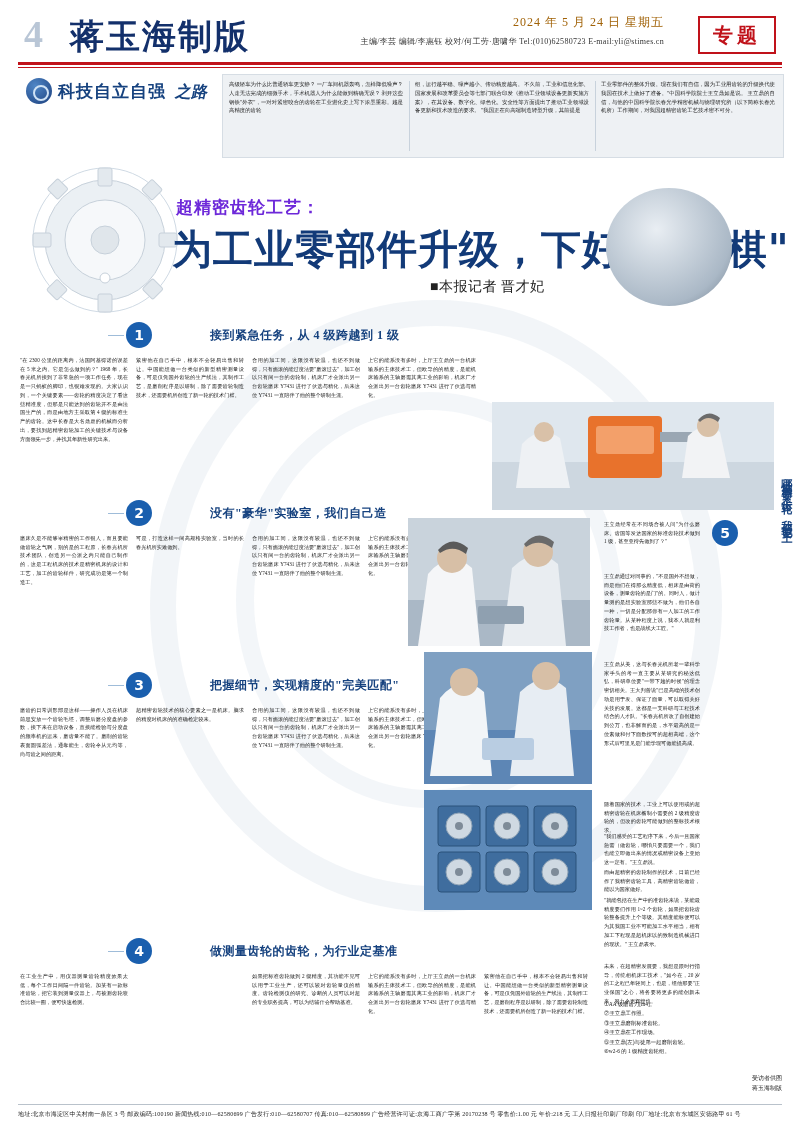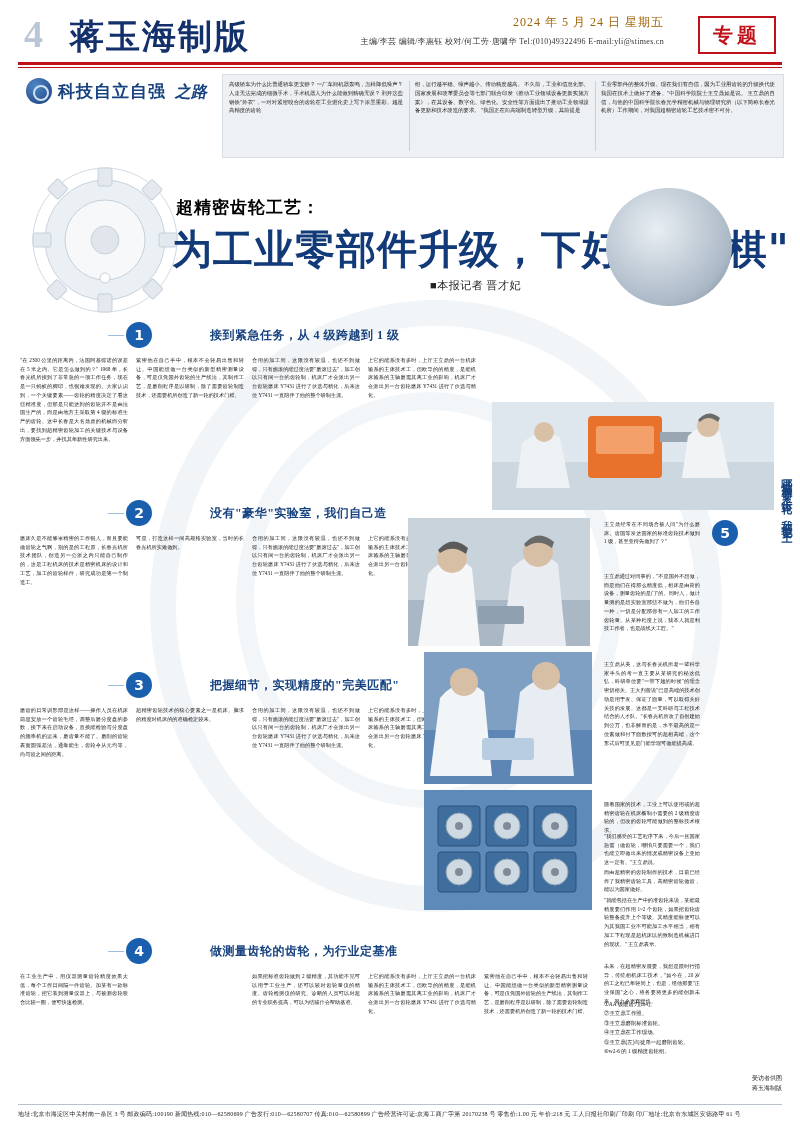--- a/index.html
+++ b/index.html
@@ -34,24 +34,24 @@
 
   
   .leadbox{position:absolute;left:222px;top:74px;width:560px;height:82px;background:#eef1f4;border:1px solid #d6dde4;}
   .leadcol{position:absolute;top:5px;width:174px;font-size:5.4px;line-height:1.62;color:#222;text-align:justify;}
   .leadcol.c1{left:6px;}
   .leadcol.c2{left:192px;}
   .leadcol.c3{left:378px;}
   .leadsep{position:absolute;top:6px;width:1px;height:70px;background:#c8d2dc;}
 
   
-  .kicker{position:absolute;left:176px;top:196px;font-size:17px;font-weight:bold;color:#000000;letter-spacing:1px;text-align:right;}
+  .kicker{position:absolute;left:176px;top:196px;font-size:17px;font-weight:bold;color:#6d28d9;letter-spacing:1px;text-align:right;}
   .headline{position:absolute;left:172px;top:222px;font-size:40px;font-weight:bold;color:#123a78;letter-spacing:1px;
     font-family:"DejaVu Sans",sans-serif;white-space:nowrap;}
-  .byline{position:absolute;left:430px;top:278px;font-size:11px;color:#222;letter-spacing:.5px;}
+  .byline{position:absolute;left:430px;top:278px;font-size:14px;color:#222;letter-spacing:.5px;}
   .gear-sketch{position:absolute;left:10px;top:160px;width:200px;height:250px;opacity:.5;}
 
   .bigwheel{position:absolute;left:150px;top:300px;width:520px;height:560px;border-radius:50%;
     border:26px solid #e8edf2;opacity:.55;}
   .bigwheel2{position:absolute;left:236px;top:392px;width:350px;height:380px;border-radius:50%;
     border:18px solid #eef2f6;opacity:.7;}
 
   
   .snum{position:absolute;width:26px;height:26px;border-radius:50%;
     background:#1a5fae;color:#fff;font-size:14px;font-weight:bold;text-align:center;line-height:26px;
@@ -86,21 +86,21 @@
 <body>
 
 <div class="page">
 
   <div class="masthead">
     <div class="page-num">4</div>
     <div class="paper-title">
       <span>蒋玉海制版</span>
     </div>
     <div class="mast-date">2024 年 5 月 24 日   星期五</div>
-    <div class="mast-credits">主编/李芸  编辑/李惠钰  校对/何工劳·唐啸华  Tel:(010)49322496  E-mail:yli@stimes.cn</div>
+    <div class="mast-credits">主编/李芸  编辑/李惠钰  校对/何工劳·唐啸华  Tel:(010)62580723  E-mail:yli@stimes.cn</div>
     <div class="mast-badge">专题</div>
   </div>
   <div class="rule-red"></div>
   <div class="rule-thin"></div>
 
   <div class="banner">
     <div class="banner-ico"></div>
     <div class="banner-text">科技自立自强</div>
     <div class="banner-swoosh">之路</div>
   </div>

